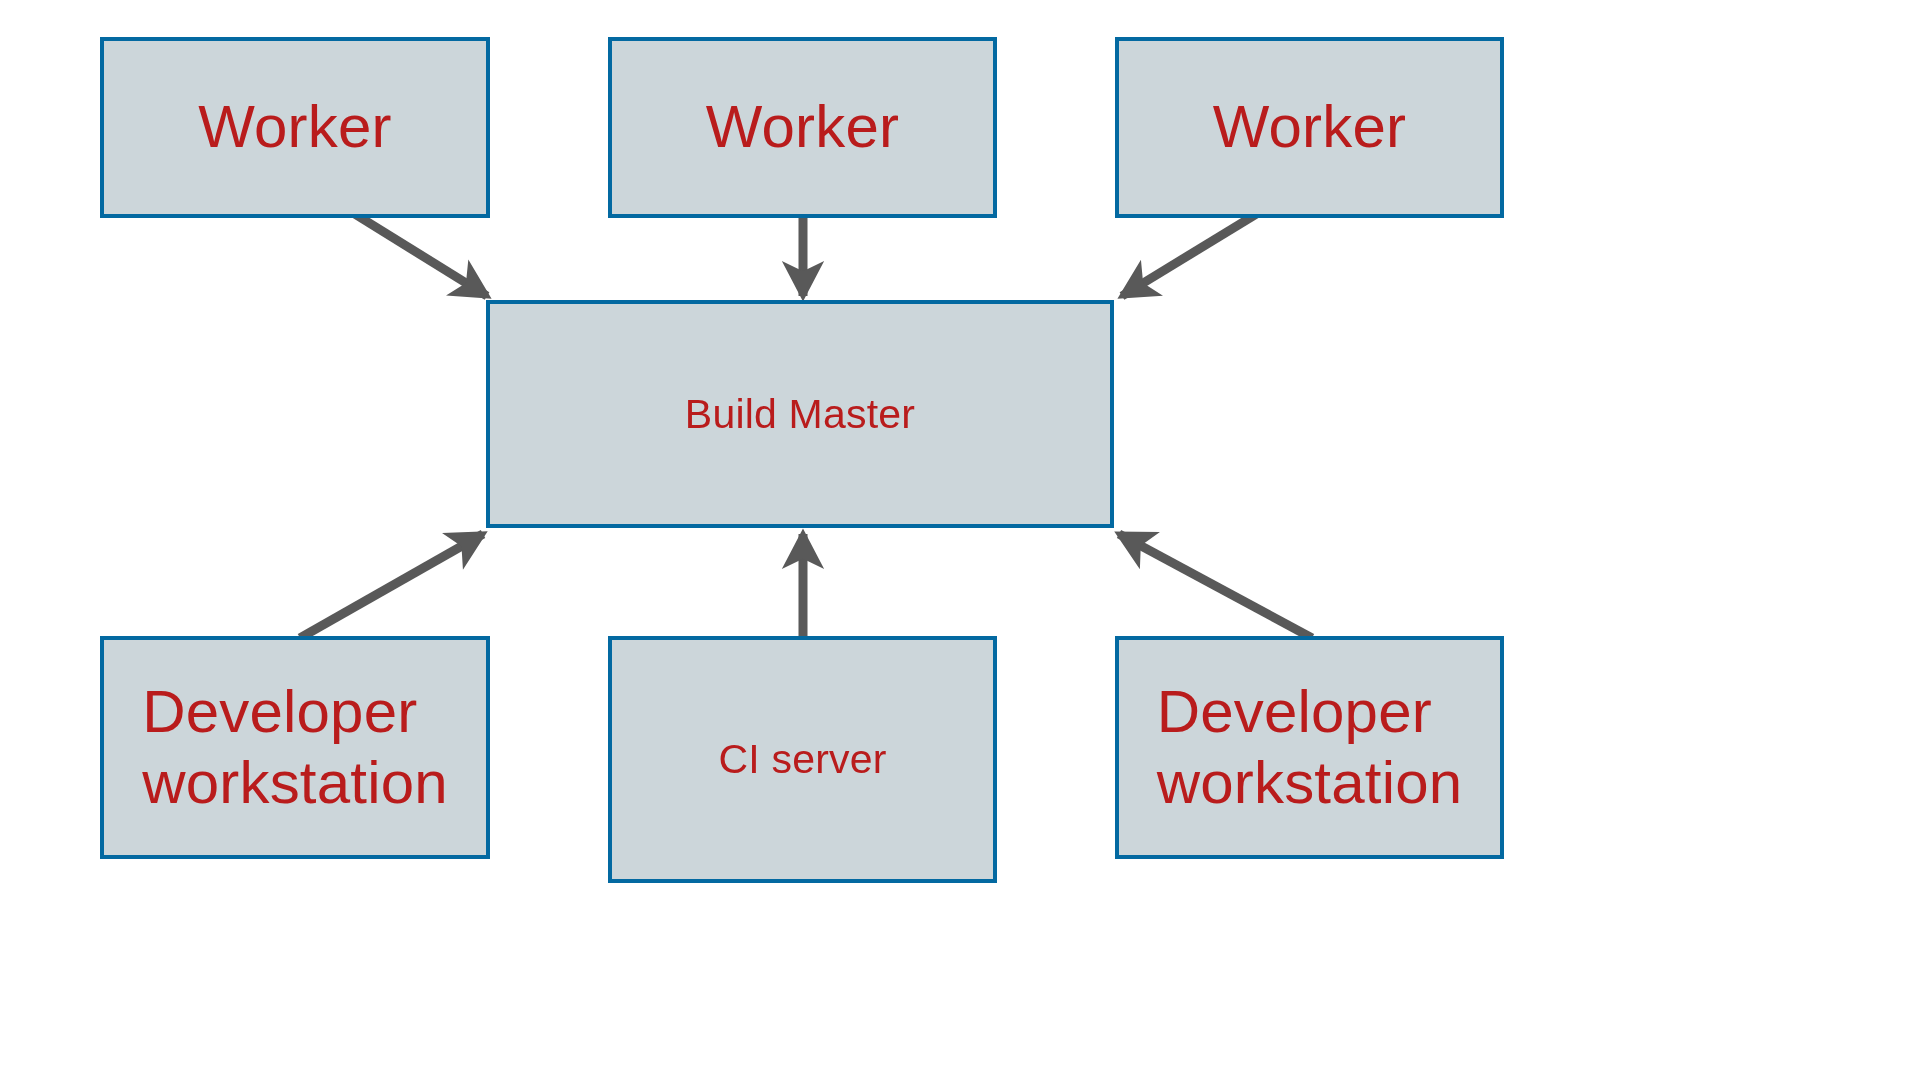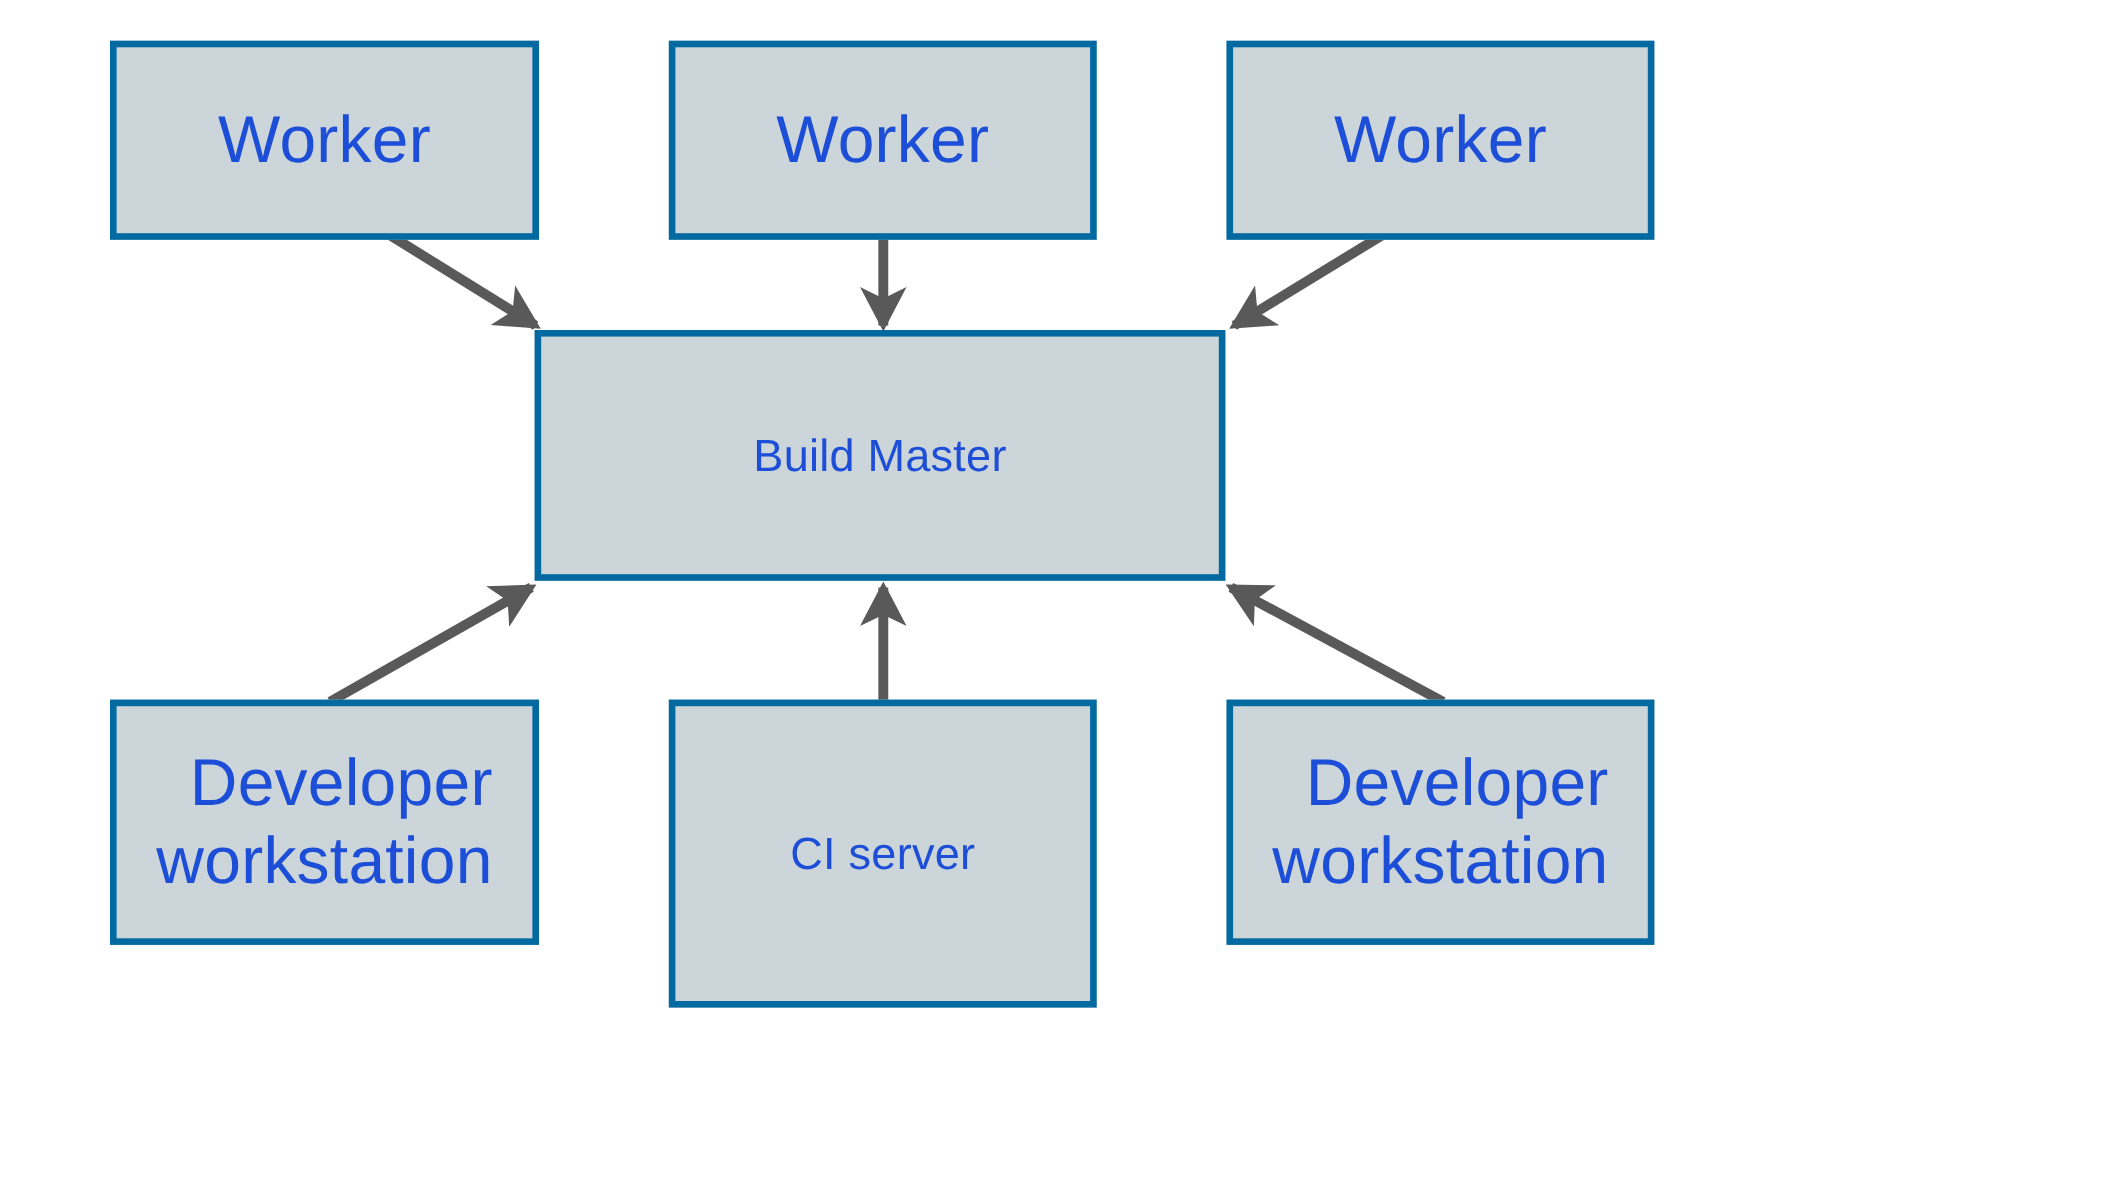--- a/index.html
+++ b/index.html
@@ -8,41 +8,41 @@
     width:1910px;height:1090px;
     background:#ffffff;
     overflow:hidden;
     font-family:"Liberation Sans","DejaVu Sans",sans-serif;
   }
   #edges{position:absolute;left:0;top:0;width:1910px;height:1090px;}
   .node{
     position:absolute;
     box-sizing:border-box;
     background:#ccd6da;
-    border:6px solid #0369a1;
+    border:4px solid #0369a1;
     display:flex;
     align-items:center;
     justify-content:center;
-    text-align:right;
-    color:#1d4ed8;
+    text-align:left;
+    color:#b91c1c;
     line-height:1.18;
     z-index:2;
   }
   .node .label{
     display:block;
     white-space:pre-line;
     font-weight:400;
     letter-spacing:0.2px;
   }
   .n-worker1{left:100px;top:37px;width:390px;height:181px;}
   .n-worker2{left:608px;top:37px;width:389px;height:181px;}
   .n-worker3{left:1115px;top:37px;width:389px;height:181px;}
   .n-master {left:486px;top:300px;width:628px;height:228px;}
   .n-devws1 {left:100px;top:636px;width:390px;height:223px;}
-  .n-ci     {left:608px;top:636px;width:389px;height:280px;}
+  .n-ci     {left:608px;top:636px;width:389px;height:247px;}
   .n-devws2 {left:1115px;top:636px;width:389px;height:223px;}
   .fs-60{font-size:60px;}
   .fs-57{font-size:41px;}
 </style>
 </head>
 <body>
 
 <div id="stage">
 
   <svg id="edges" viewBox="0 0 1910 1090" width="1910" height="1090" xmlns="http://www.w3.org/2000/svg">

